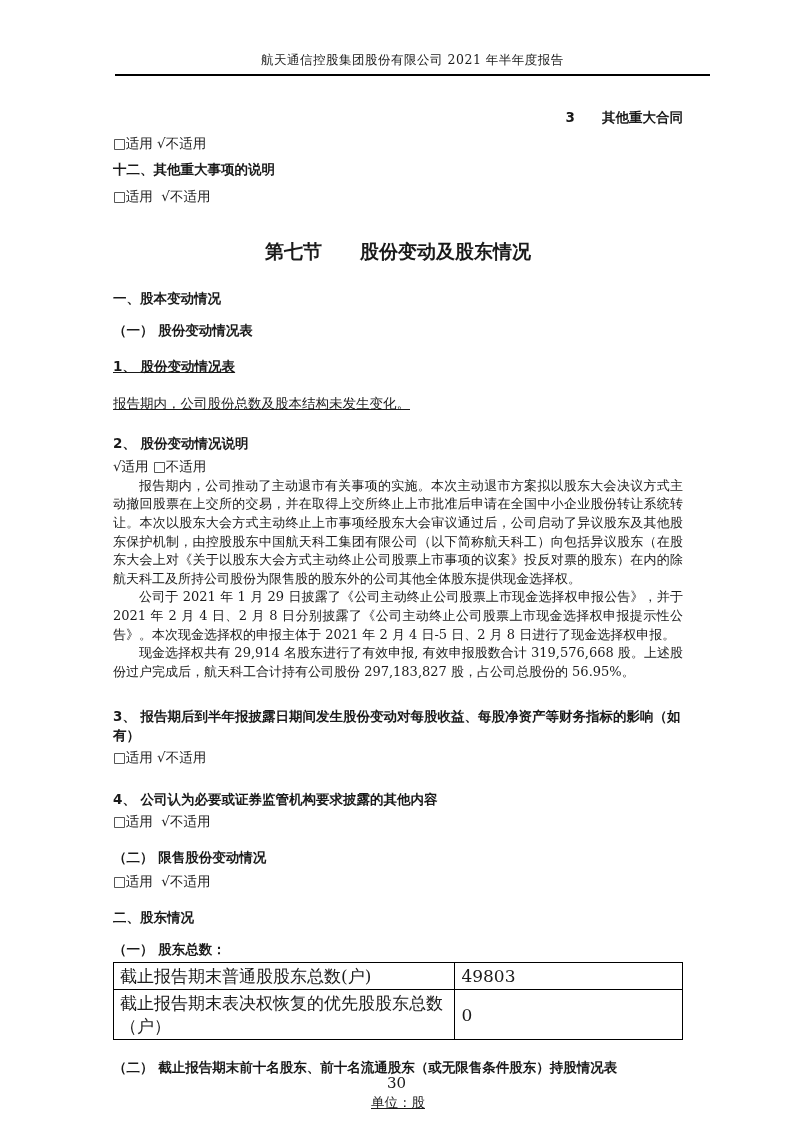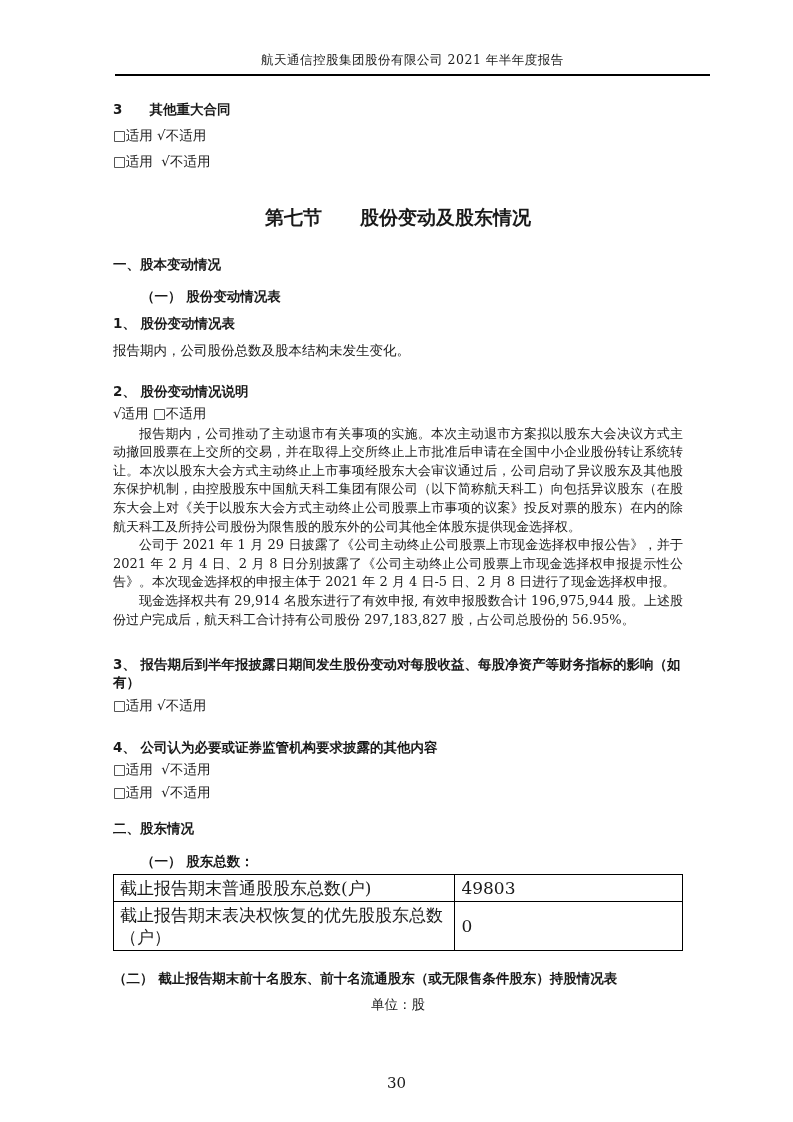--- a/index.html
+++ b/index.html
@@ -82,63 +82,65 @@
   
   .page-footer {
     position: absolute;
     bottom: 30px;
     left: 0;
     width: 100%;
     text-align: center;
     font-size: 15px;
   }
   
-  .mt28 { margin-top: 24px; } .mt34 { margin-top: 34px; }
+  .mt28 { margin-top: 32px; text-align: right; } .mt34 { margin-top: 34px; }
   .mt26 { margin-top: 26px; } .mt24 { margin-top: 24px; }
   .mt22 { margin-top: 22px; } .mt18 { margin-top: 18px; }
-  .mt14 { margin-top: 14px; margin-left: 28px; } .mt8  { margin-top: 8px; }
-  .mt6  { margin-top: 9px; }  .mt5  { margin-top: 5px; }
+  .mt14 { margin-top: 14px; } .mt8  { margin-top: 8px; }
+  .mt6  { margin-top: 18px; text-decoration: underline; }  .mt5  { margin-top: 5px; }
   .mt4  { margin-top: 4px; }  .mt2  { margin-top: 2px; }
 </style>
 </head>
 <body>
 
 <div class="page">
 
   <header class="doc-header">
     <div class="doc-header-title">航天通信控股集团股份有限公司 2021 年半年度报告</div>
   </header>
 
   <main class="content">
 
     <div class="h mt28">3　　其他重大合同</div>
     <div class="cb mt8">□适用 √不适用</div>
+    <div class="h mt8">十二、其他重大事项的说明</div>
     <div class="cb mt8">□适用  √不适用</div>
 
     <div class="chapter-title mt34">第七节　　股份变动及股东情况</div>
 
     <div class="h mt24">一、股本变动情况</div>
 
     <div class="h mt14">（一） 股份变动情况表</div>
 
     <div class="h mt6">1、 股份变动情况表</div>
     <div class="body-line mt6">报告期内，公司股份总数及股本结构未发生变化。</div>
 
     <div class="h mt22">2、 股份变动情况说明</div>
     <div class="cb mt4">√适用 □不适用</div>
     <p class="para mt2">报告期内，公司推动了主动退市有关事项的实施。本次主动退市方案拟以股东大会决议方式主动撤回股票在上交所的交易，并在取得上交所终止上市批准后申请在全国中小企业股份转让系统转让。本次以股东大会方式主动终止上市事项经股东大会审议通过后，公司启动了异议股东及其他股东保护机制，由控股股东中国航天科工集团有限公司（以下简称航天科工）向包括异议股东（在股东大会上对《关于以股东大会方式主动终止公司股票上市事项的议案》投反对票的股东）在内的除航天科工及所持公司股份为限售股的股东外的公司其他全体股东提供现金选择权。</p>
     <p class="para">公司于 2021 年 1 月 29 日披露了《公司主动终止公司股票上市现金选择权申报公告》，并于 2021 年 2 月 4 日、2 月 8 日分别披露了《公司主动终止公司股票上市现金选择权申报提示性公告》。本次现金选择权的申报主体于 2021 年 2 月 4 日-5 日、2 月 8 日进行了现金选择权申报。</p>
-    <p class="para">现金选择权共有 29,914 名股东进行了有效申报, 有效申报股数合计 196,975,944 股。上述股份过户完成后，航天科工合计持有公司股份 297,183,827 股，占公司总股份的 56.95%。</p>
+    <p class="para">现金选择权共有 29,914 名股东进行了有效申报, 有效申报股数合计 319,576,668 股。上述股份过户完成后，航天科工合计持有公司股份 297,183,827 股，占公司总股份的 56.95%。</p>
 
     <div class="h mt26">3、 报告期后到半年报披露日期间发生股份变动对每股收益、每股净资产等财务指标的影响（如有）</div>
     <div class="cb mt4">□适用 √不适用</div>
 
     <div class="h mt24">4、 公司认为必要或证券监管机构要求披露的其他内容</div>
     <div class="cb mt4">□适用  √不适用</div>
 
+    <div class="h mt18">（二） 限售股份变动情况</div>
     <div class="cb mt5">□适用  √不适用</div>
 
     <div class="h mt18">二、股东情况</div>
 
     <div class="h mt14">（一） 股东总数：</div>
 
     <table class="sh-table mt4">
       <tbody>
         <tr>
           <td class="cell-label">截止报告期末普通股股东总数(户)</td>

